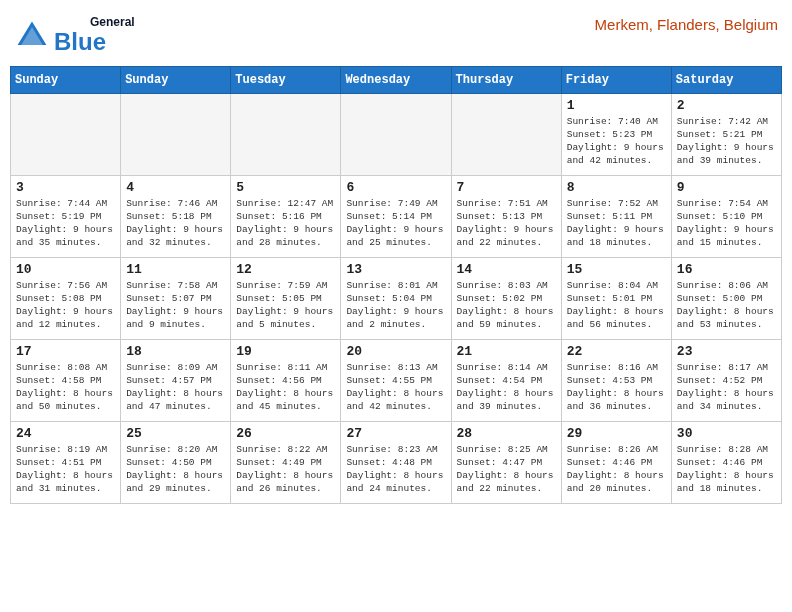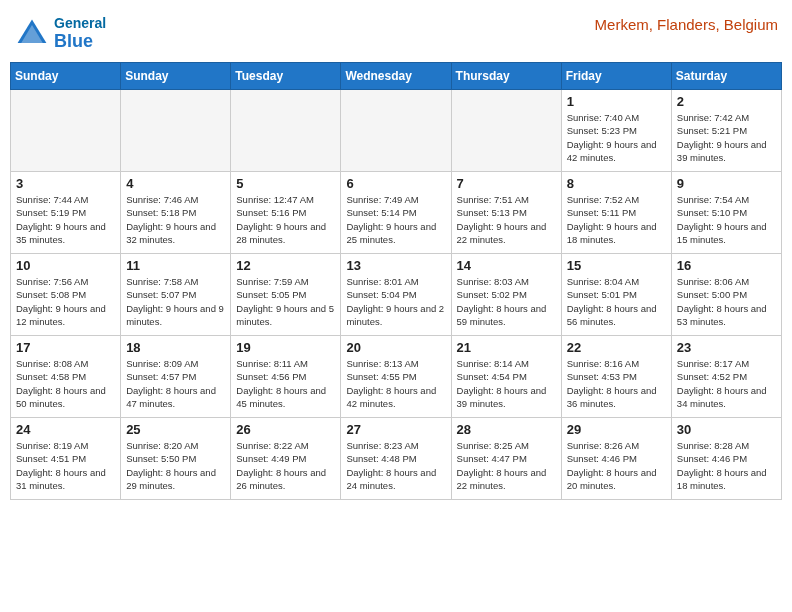--- a/index.html
+++ b/index.html
@@ -21,26 +21,27 @@
       display: flex;
       align-items: center;
       gap: 4px;
     }
     .logo-text {
       display: flex;
       flex-direction: column;
       line-height: 1.1;
     }
     .logo-general {
-      font-size: 14px;
+      font-size: 12px;
       font-weight: bold;
-      color: #0369a1;
+      color: #0f172a;
+      margin-left: 36px;
     }
     .logo-blue {
-      font-size: 18px;
+      font-size: 24px;
       font-weight: bold;
       color: #2176c7;
     }
     .logo-icon {
       width: 36px;
       height: 36px;
     }
     .title-area {
       text-align: right;
     }
@@ -51,20 +52,21 @@
       line-height: 1.1;
     }
     .location-title {
       font-size: 15px;
       color: #c2410c;
     }
     .calendar {
       width: 100%;
       border-collapse: collapse;
       table-layout: fixed;
+      font-family: Liberation Mono, monospace;
     }
     .calendar th {
       background-color: #2176c7;
       color: #fff;
       font-size: 12px;
       font-weight: bold;
       padding: 6px 4px;
       text-align: left;
       border: 1px solid #1a5fa0;
     }
@@ -279,21 +281,21 @@
       <tr>
         <td>
           <span class="day-num">24</span>
           <div class="day-info" style="white-space: pre-line;">Sunrise: 8:19 AM
 Sunset: 4:51 PM
 Daylight: 8 hours and 31 minutes.</div>
         </td>
         <td>
           <span class="day-num">25</span>
           <div class="day-info" style="white-space: pre-line;">Sunrise: 8:20 AM
-Sunset: 5:50 PM
+Sunset: 4:50 PM
 Daylight: 8 hours and 29 minutes.</div>
         </td>
         <td>
           <span class="day-num">26</span>
           <div class="day-info" style="white-space: pre-line;">Sunrise: 8:22 AM
 Sunset: 4:49 PM
 Daylight: 8 hours and 26 minutes.</div>
         </td>
         <td>
           <span class="day-num">27</span>

